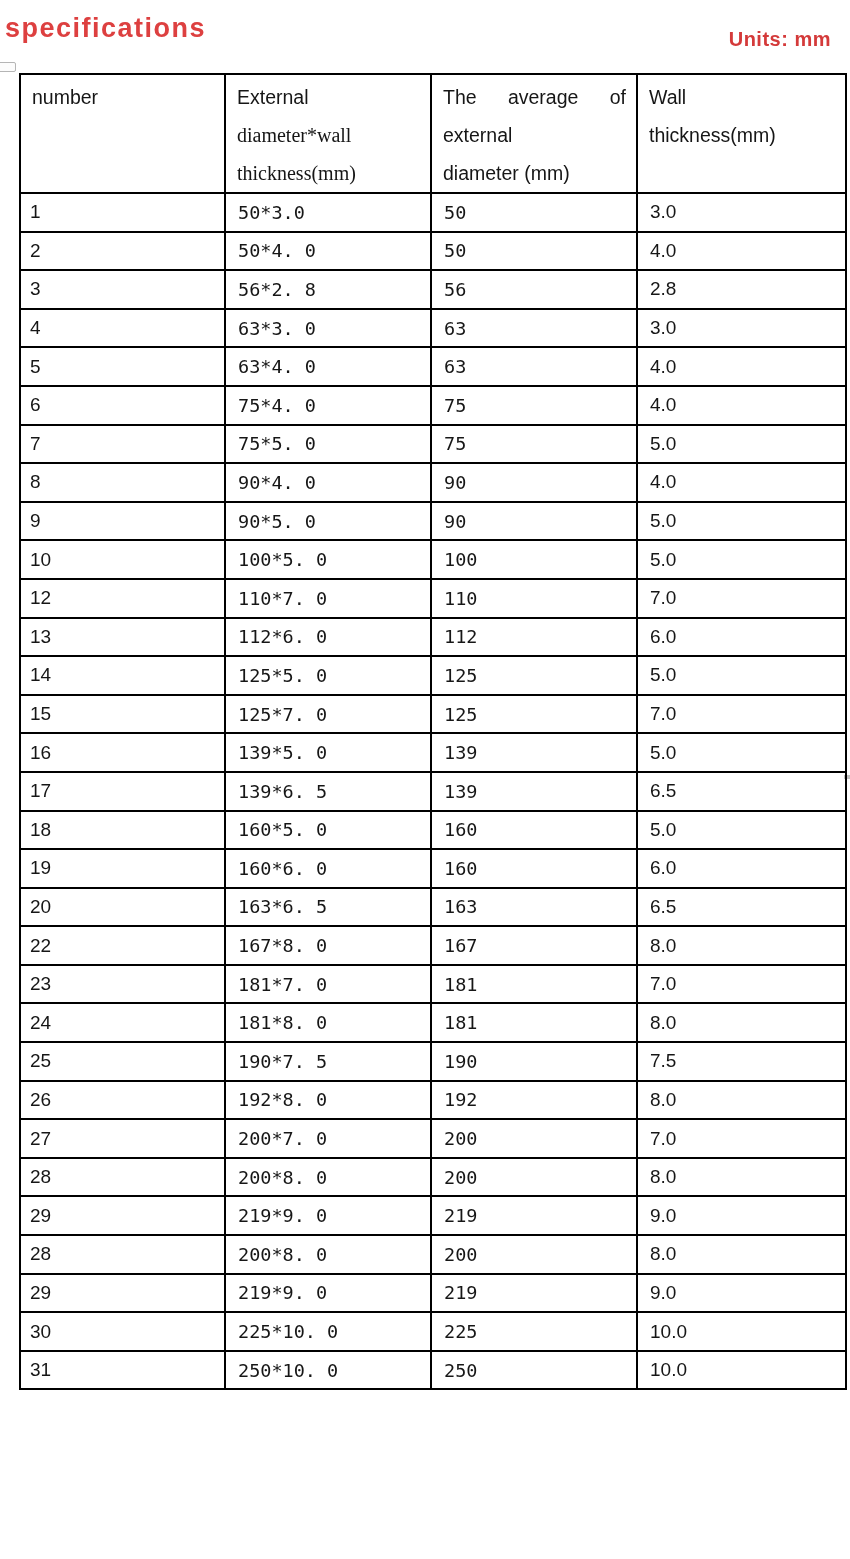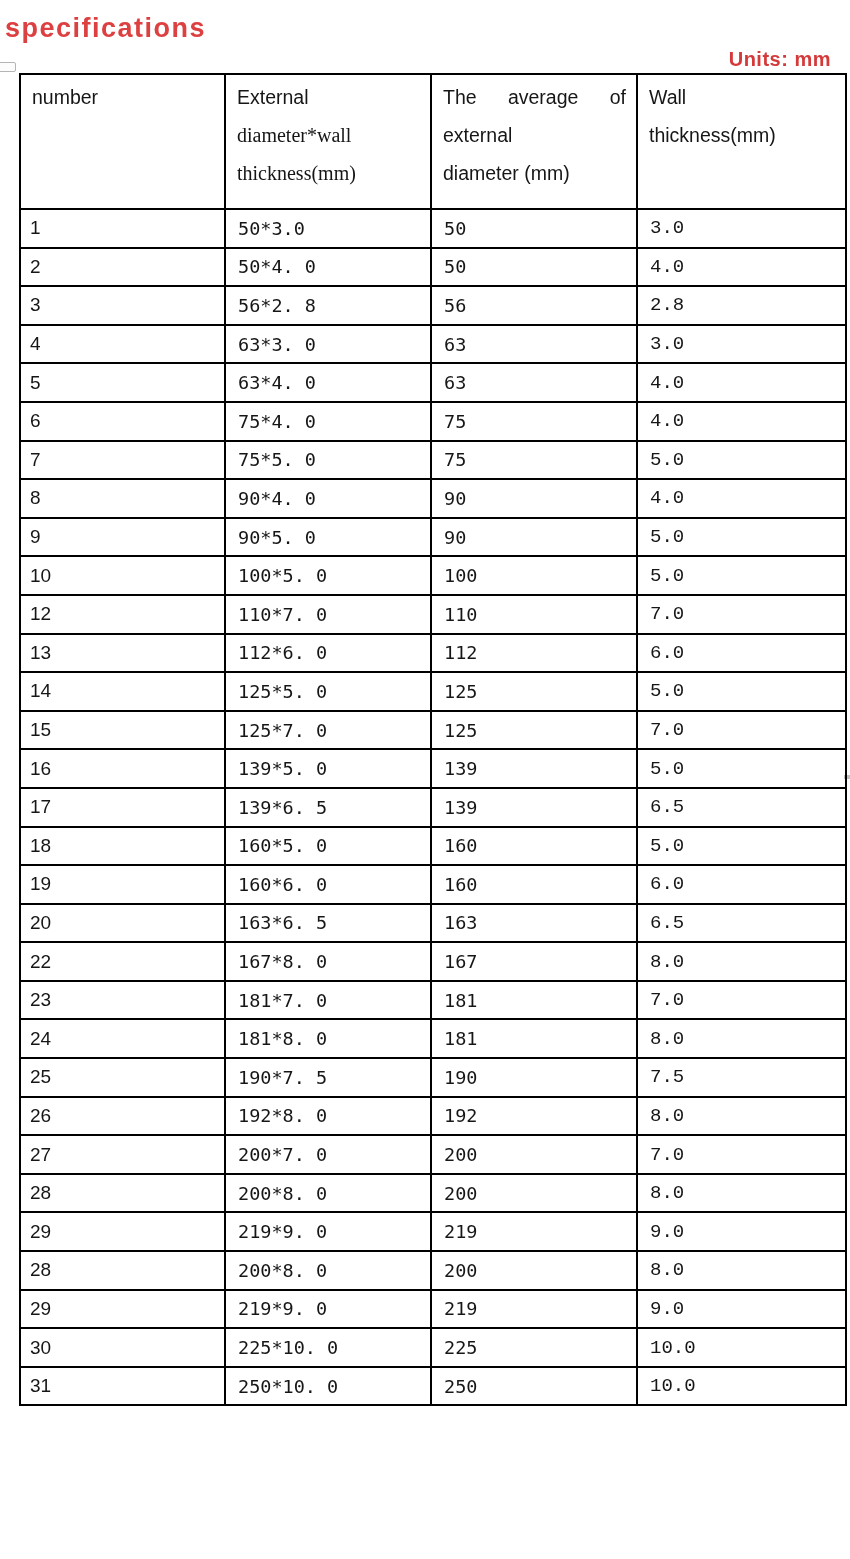--- a/index.html
+++ b/index.html
@@ -19,21 +19,21 @@
   .spec-title{
     position:absolute;
     left:5px;top:13px;
     font-size:27px;
     font-weight:bold;
     letter-spacing:1.5px;
     color:var(--title-red);
   }
   .units-label{
     position:absolute;
-    top:48px;right:19px;
+    top:28px;right:19px;
     font-size:20px;
     font-weight:bold;
     letter-spacing:.5px;
     color:var(--units-red);
   }
   
   .handle-artifact{
     position:absolute;
     left:-6px;top:62px;
     width:22px;height:10px;
@@ -58,21 +58,21 @@
   .spec-table th,.spec-table td{
     border:2px solid var(--border-black);
     color:var(--text-black);
   }
   .spec-table th{
     height:112px;
     vertical-align:top;
     text-align:left;
     font-weight:normal;
     font-size:19.5px;
-    padding:3px 10px 16px 11px;
+    padding:3px 10px 0 11px;
   }
   .hline{
     line-height:38px;
     white-space:nowrap;
   }
   .hline.serif{
     font-family:"Liberation Serif",serif;
     font-size:20px;
   }
   .hline.justify{
@@ -89,21 +89,21 @@
   }
   .spec-table td.c0{
     padding-left:9px;
     font-family:"Liberation Sans",sans-serif;
   }
   .spec-table td.c1,.spec-table td.c2{
     font-family:"DejaVu Sans Mono",monospace;
     font-size:18.5px;
   }
   .spec-table td.c3{
-    font-family:Liberation Mono, monospace;
+    font-family:Liberation Sans, sans-serif;
   }
 </style>
 </head>
 <body>
 
 <div class="spec-title">specifications</div>
 <div class="units-label">Units: mm</div>
 
 <div class="handle-artifact"></div>
 <div class="edge-dash-artifact"></div>

